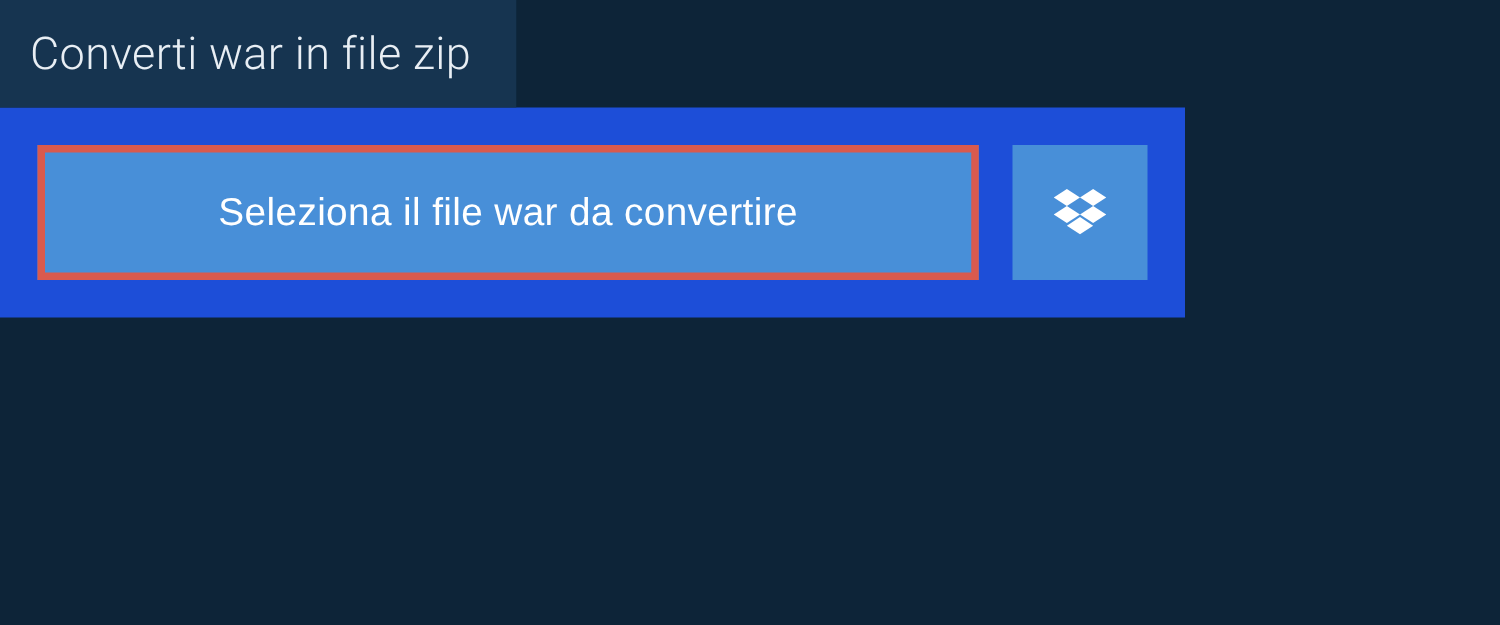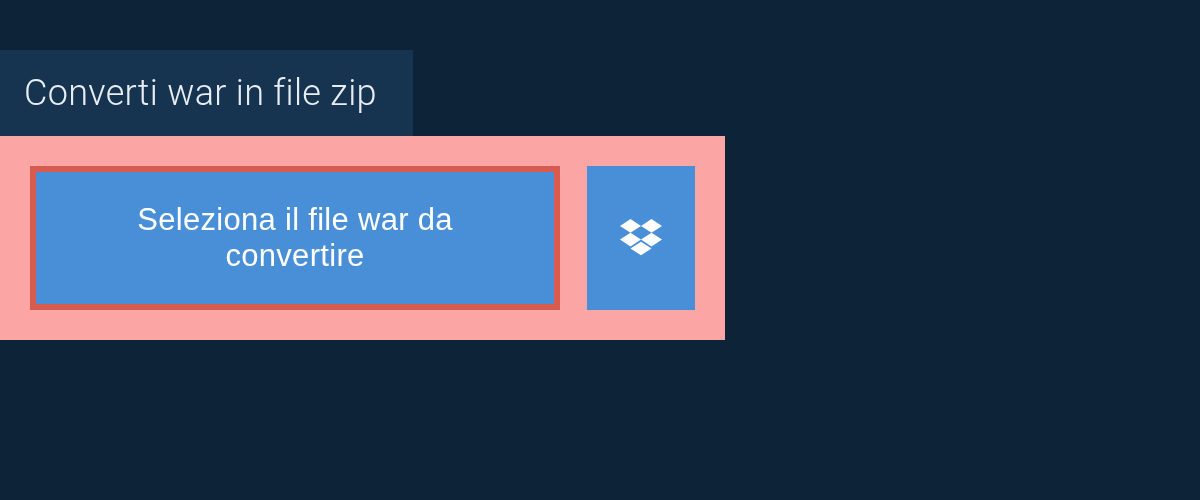--- a/index.html
+++ b/index.html
@@ -11,31 +11,30 @@
       width: 1200px;
       height: 500px;
       background: #0d2438;
       font-family: -apple-system, BlinkMacSystemFont, "Segoe UI", Roboto, Helvetica, Arial, sans-serif;
       overflow: hidden;
     }
     .header-tab {
       background: #163450;
       display: inline-block;
       padding: 22px 36px 22px 24px;
-      margin-top: 50px;
     }
     .header-title {
       color: #e8eef4;
       font-size: 36px;
       font-weight: 300;
       letter-spacing: 0.3px;
     }
     .panel {
-      background: #fca5a5;
-      width: 725px;
+      background: #1d4ed8;
+      width: 948px;
       padding: 30px;
       display: flex;
       gap: 27px;
       align-items: stretch;
     }
     .select-button {
       background: #488fd8;
       border: 6px solid #d95a4e;
       color: #ffffff;
       font-size: 31px;

